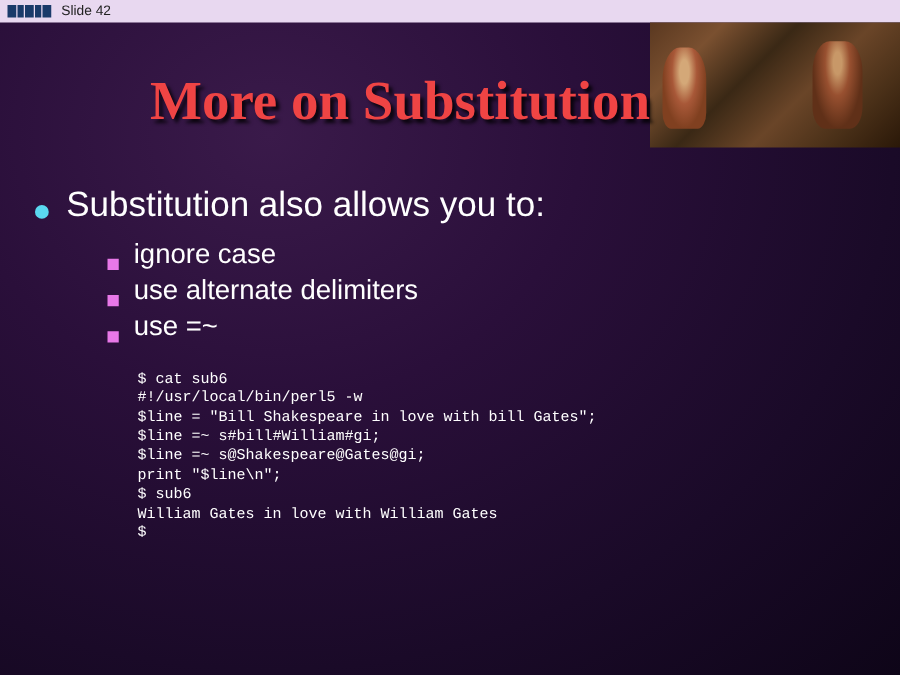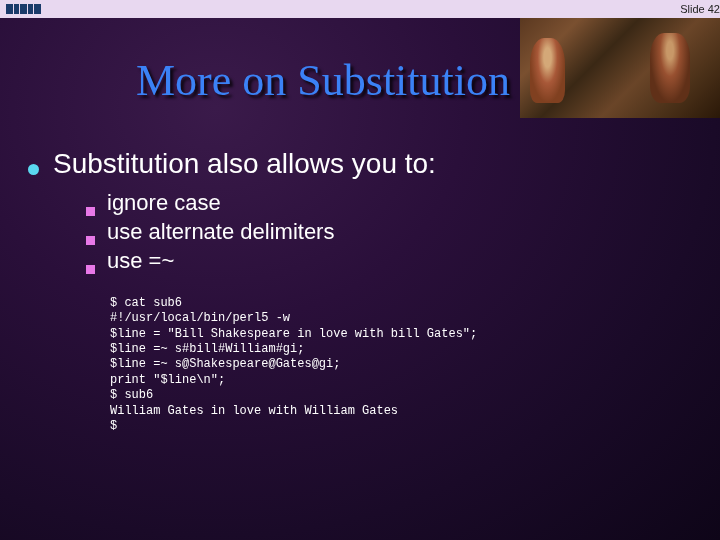--- a/index.html
+++ b/index.html
@@ -11,21 +11,20 @@
     position: relative;
   }
   .topbar {
     position: absolute;
     top: 0; left: 0; right: 0;
     height: 18px;
     background: #e8d8f0;
     display: flex;
     align-items: center;
     padding-left: 6px;
-    justify-content: space-between;
   }
   .logo {
     display: flex;
     gap: 1px;
     margin-right: 8px;
   }
   .logo-block {
     width: 7px; height: 10px;
     background: #1a3a6a;
   }
@@ -53,26 +52,26 @@
     content: "";
     position: absolute;
     right: 30px; top: 15px;
     width: 40px; height: 70px;
     background: radial-gradient(ellipse at 50% 25%, #c89868 12%, #985030 35%, #603018 70%);
     border-radius: 35% 35% 25% 25%;
   }
   .title {
     position: absolute;
     top: 55px;
-    left: 136px;
+    left: 120px;
     font-family: "Times New Roman", Times, serif;
     font-size: 44px;
-    color: #3b82f6;
+    color: #ef4444;
     text-shadow: 3px 3px 3px rgba(0,0,0,0.8);
-    font-weight: normal;
+    font-weight: bold;
   }
   .content {
     position: absolute;
     top: 148px;
     left: 28px;
     right: 20px;
   }
   .l1 {
     display: flex;
     align-items: center;

